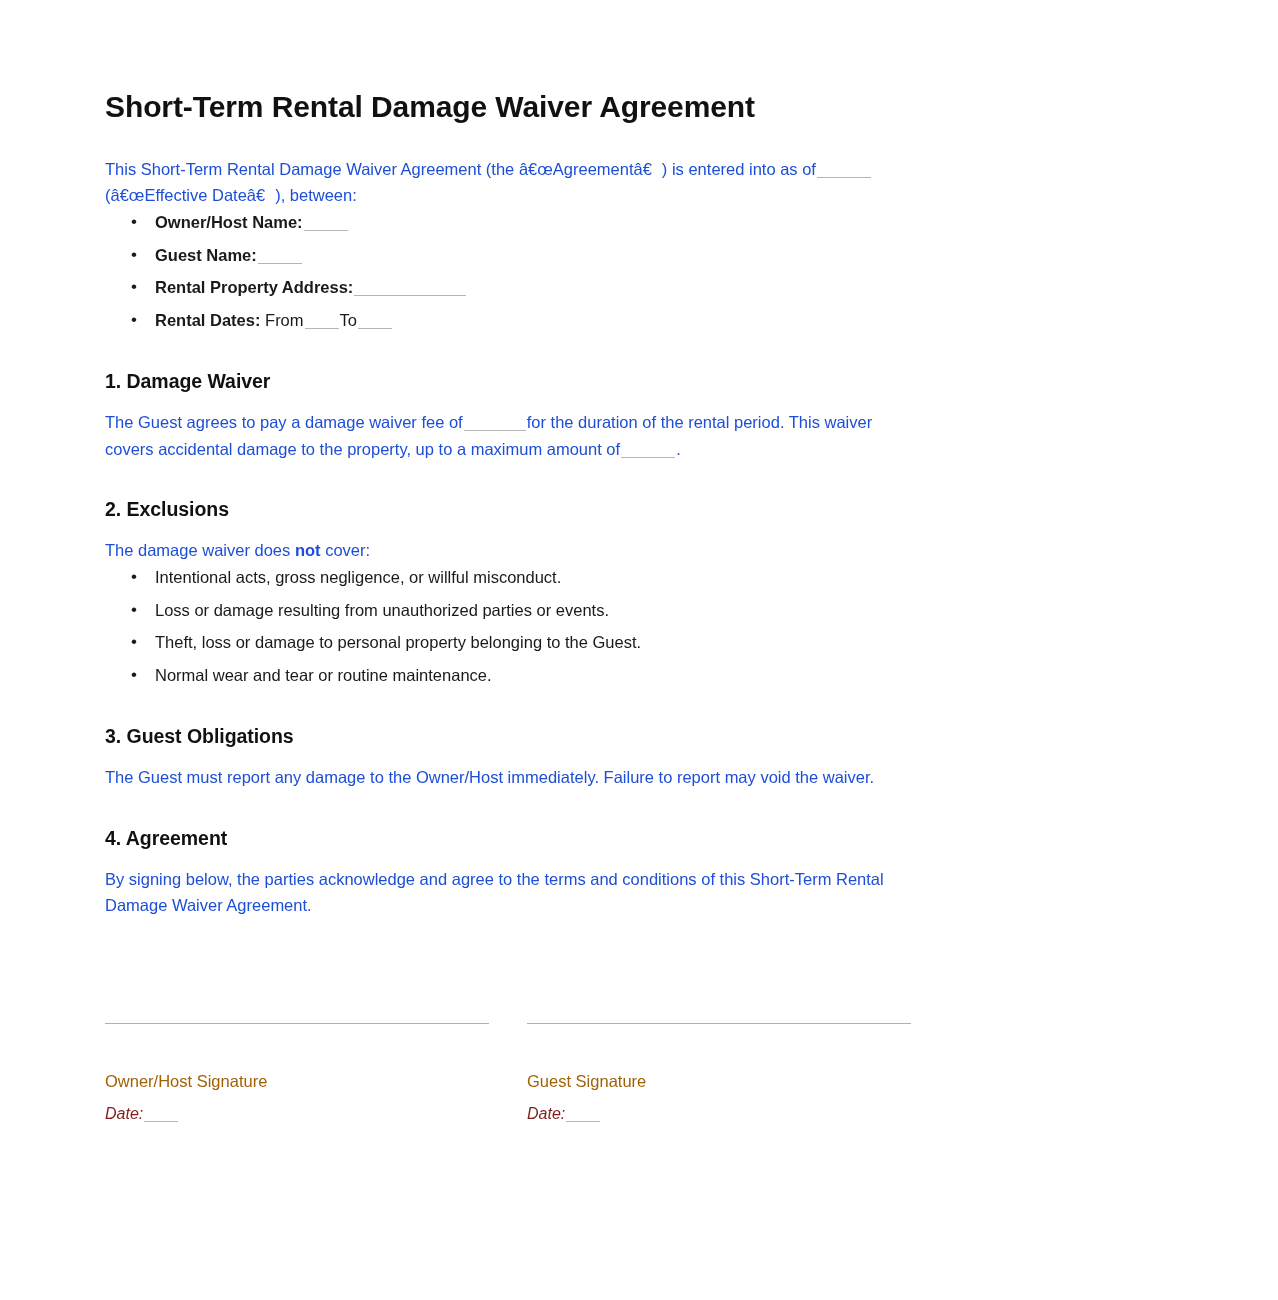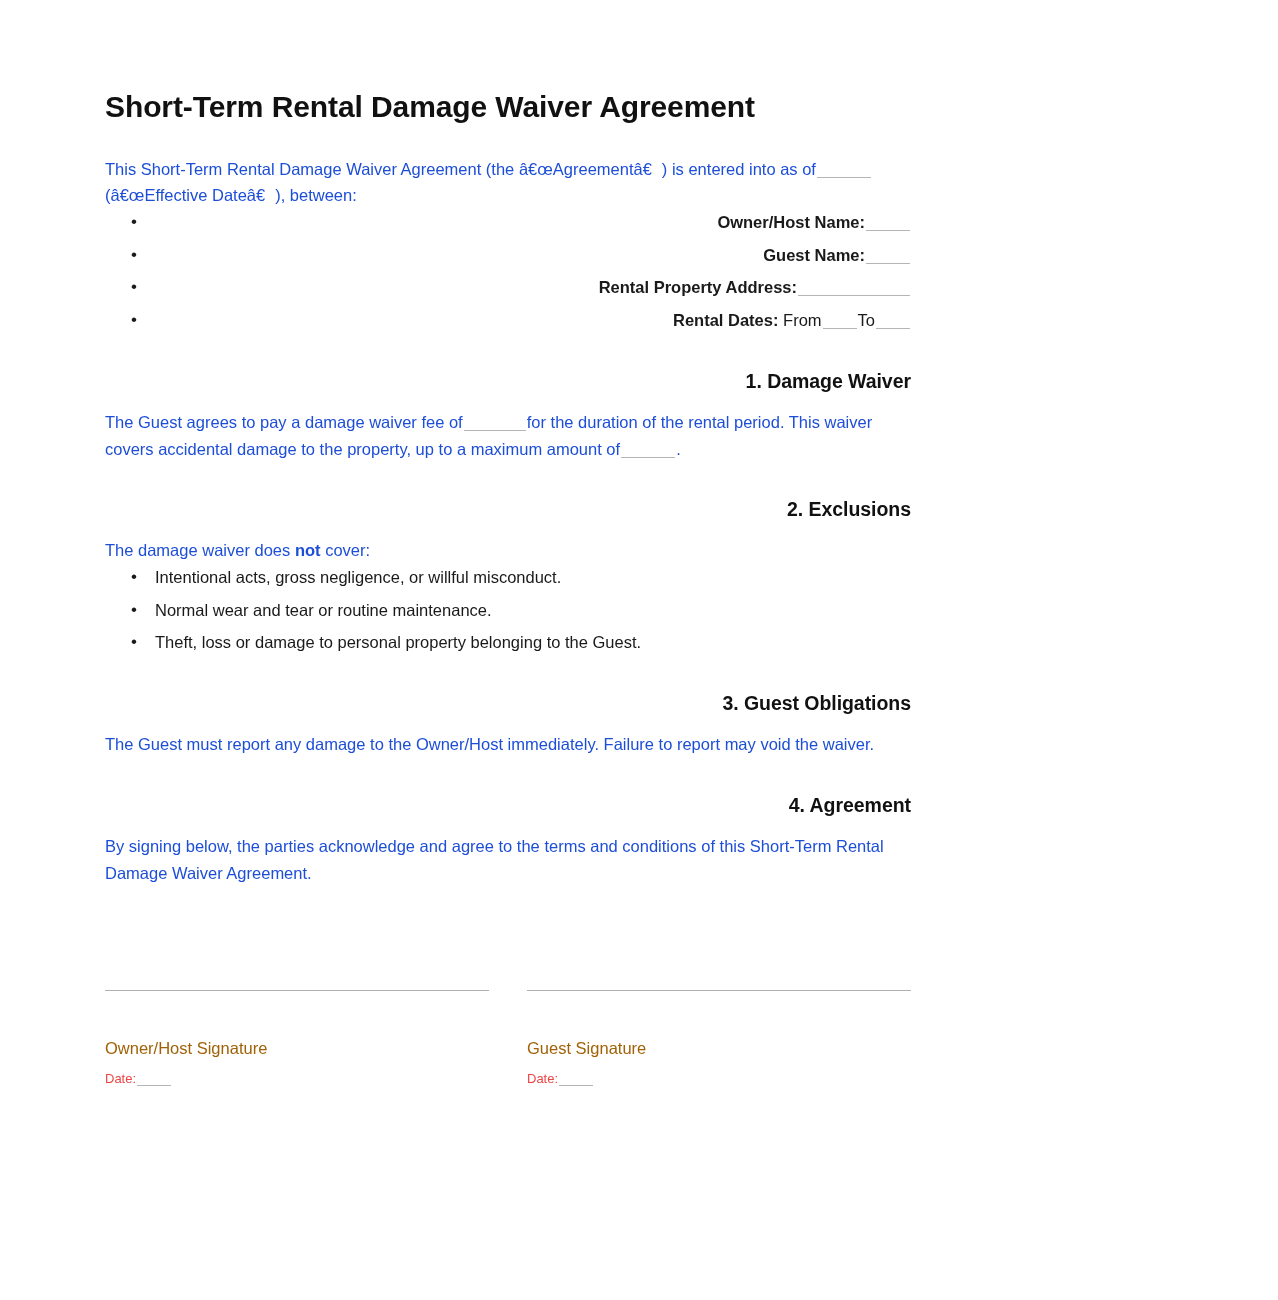--- a/index.html
+++ b/index.html
@@ -55,35 +55,33 @@
   ul.doc-list > li::before {
     content: "\2022";
     position: absolute;
     left: 0;
     top: -1px;
     font-size: 17px;
     color: #1a1a1a;
   }
   .meta-list > li {
     margin-bottom: 3px;
-    text-align: right;
   }
   .excl-list {
     margin-top: 14px;
   }
   .excl-list > li {
     margin-bottom: 8px;
   }
   h2.section-heading {
     font-size: 19.5px;
     font-weight: bold;
     margin: 36px 0 16px 0;
     color: #111111;
     letter-spacing: -0.05px;
-    text-align: right;
   }
   .blank {
     display: inline-block;
     border-bottom: 1px solid #b5b5b5;
     height: 14px;
     vertical-align: -3px;
     margin: 0 1px;
   }
   .blank-xs { width: 34px; }
   .blank-sm { width: 44px; }
@@ -103,24 +101,25 @@
     height: 1px;
     width: 100%;
   }
   .sig-label {
     font-size: 16.5px;
     line-height: 1.62;
     margin-top: 43px;
     color: #a16207;
   }
   .sig-date {
-    font-size: 13px;
+    font-size: 16px;
     line-height: 1.62;
     margin-top: 6px;
-    color: #ef4444;
+    color: #7f1d1d;
+    font-style: italic;
   }
   b, strong { font-weight: bold; }
 </style>
 </head>
 <body>
 
 <div class="page">
 
   <h1 class="doc-title">Short-Term Rental Damage Waiver Agreement</h1>
 
@@ -148,22 +147,23 @@
   <p class="body-text">
     <span>The Guest agrees to pay a damage waiver fee of</span><span class="blank blank-lg"></span><span>for the duration of the rental period. This waiver covers accidental damage to the property, up to a maximum amount of</span><span class="blank blank-md"></span><span>.</span>
   </p>
 
   <h2 class="section-heading">2. Exclusions</h2>
   <p class="body-text">
     <span>The damage waiver does</span> <b>not</b> <span>cover:</span>
   </p>
   <ul class="doc-list excl-list">
     <li><span>Intentional acts, gross negligence, or willful misconduct.</span></li>
+    <li><span>Loss or damage resulting from unauthorized parties or events.</span></li>
+    <li><span>Theft, loss or damage to personal property belonging to the Guest.</span></li>
     <li><span>Normal wear and tear or routine maintenance.</span></li>
-    <li><span>Theft, loss or damage to personal property belonging to the Guest.</span></li>
   </ul>
 
   <h2 class="section-heading">3. Guest Obligations</h2>
   <p class="body-text">The Guest must report any damage to the Owner/Host immediately. Failure to report may void the waiver.</p>
 
   <h2 class="section-heading">4. Agreement</h2>
   <p class="body-text">By signing below, the parties acknowledge and agree to the terms and conditions of this Short-Term Rental Damage Waiver Agreement.</p>
 
   <div class="sig-area">
     <div class="sig-col">

